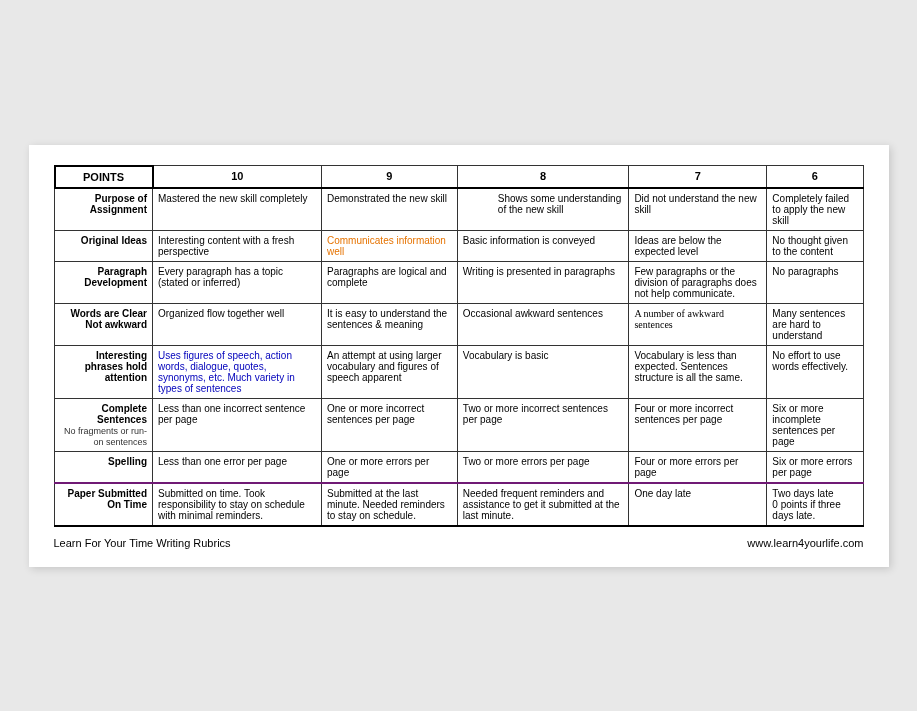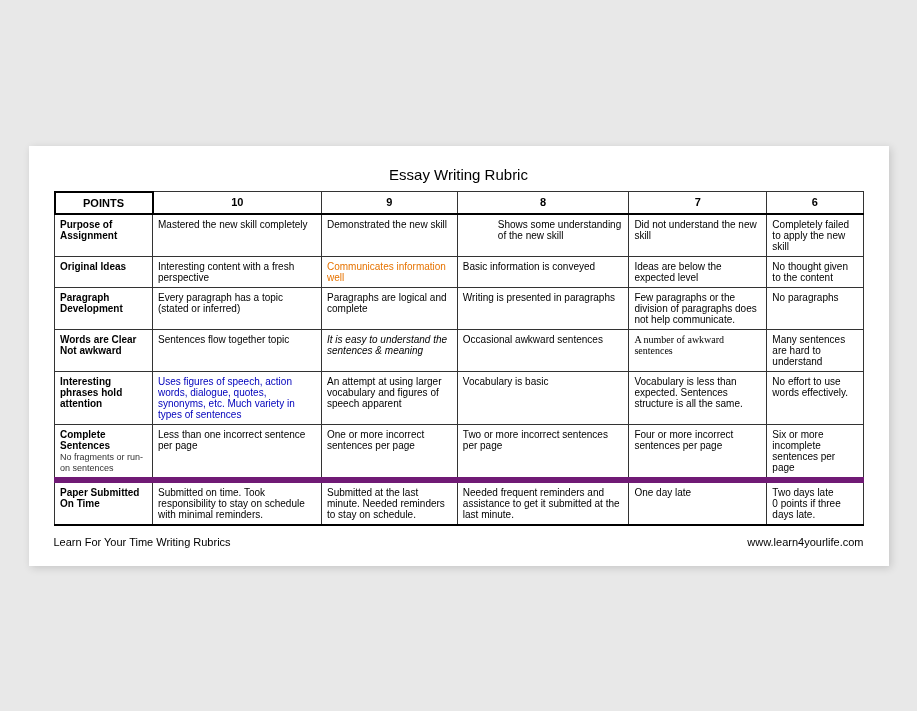--- a/index.html
+++ b/index.html
@@ -48,48 +48,48 @@
       font-weight: bold;
       font-size: 11px;
       text-align: center;
       border: 2px solid #000;
     }
     .row-header {
       font-weight: bold;
       font-size: 10px;
       width: 98px;
       min-width: 85px;
+      text-align: right;
     }
     .row-header .sub-label {
       font-weight: normal;
       font-size: 9px;
       color: #333;
     }
     .footer {
       display: flex;
       justify-content: space-between;
       margin-top: 10px;
       font-size: 11px;
       color: #000;
     }
     tbody tr:last-child td {
       border-bottom: 2px solid #000;
     }
     tbody tr:last-child .row-header {
       border-bottom: 2px solid #000;
     }
     .bold-row-top td, .bold-row-top th {
-      border-top: 6px solid #701a75;
+      border-top: 2px solid #701a75;
     }
   </style>
 </head>
 <body>
 
 <div class="page">
-  <div class="page-title">Essay Writing Rubric</div>
   <table>
     <thead>
       <tr>
         <th class="points-header">POINTS</th>
         <th>10</th>
         <th>9</th>
         <th>8</th>
         <th>7</th>
         <th>6</th>
       </tr>
@@ -114,42 +114,50 @@
         <tr>
           <td class="row-header"><strong>Paragraph Development</strong></td>
           <td class="col10" style="color: rgb(0, 0, 0);">Every paragraph has a topic (stated or inferred)</td>
           <td class="col9" style="color: rgb(0, 0, 0); margin-top: 20px;">Paragraphs are logical and complete</td>
           <td class="col8" style="color: rgb(0, 0, 0);">Writing is presented in paragraphs</td>
           <td class="col7" style="color: rgb(0, 0, 0);">Few paragraphs or the division of paragraphs does not help communicate.</td>
           <td class="col6" style="color: rgb(0, 0, 0);">No paragraphs</td>
         </tr>
         <tr>
           <td class="row-header"><strong>Words are Clear Not awkward</strong></td>
-          <td class="col10" style="color: rgb(0, 0, 0);">Sentences flow together topic</td>
-          <td class="col9" style="color: rgb(0, 0, 0); font-style: italic;">It is easy to understand the sentences &amp; meaning</td>
+          <td class="col10" style="color: rgb(0, 0, 0);">Organized flow together well</td>
+          <td class="col9" style="color: rgb(0, 0, 0);">It is easy to understand the sentences &amp; meaning</td>
           <td class="col8" style="color: rgb(0, 0, 0); border-radius: 9px;">Occasional awkward sentences</td>
           <td class="col7" style="color: rgb(0, 0, 0); font-family: Liberation Serif, serif;">A number of awkward sentences</td>
           <td class="col6" style="color: rgb(0, 0, 0); margin-left: 30px;">Many sentences are hard to understand</td>
         </tr>
         <tr>
           <td class="row-header"><strong>Interesting phrases hold attention</strong></td>
           <td class="col10" style="color: rgb(0, 0, 187);">Uses figures of speech, action words, dialogue, quotes, synonyms, etc. Much variety in types of sentences</td>
           <td class="col9" style="color: rgb(0, 0, 0); margin-left: 21px;">An attempt at using larger vocabulary and figures of speech apparent</td>
           <td class="col8" style="color: rgb(0, 0, 0);">Vocabulary is basic</td>
           <td class="col7" style="color: rgb(0, 0, 0);">Vocabulary is less than expected. Sentences structure is all the same.</td>
           <td class="col6" style="color: rgb(0, 0, 0);">No effort to use words effectively.</td>
         </tr>
         <tr>
           <td class="row-header"><strong>Complete Sentences</strong><br><span class="sub-label">No fragments or run-on sentences</span></td>
           <td class="col10" style="color: rgb(0, 0, 0);">Less than one incorrect sentence per page</td>
           <td class="col9" style="color: rgb(0, 0, 0);">One or more incorrect sentences per page</td>
           <td class="col8" style="color: rgb(0, 0, 0);">Two or more incorrect sentences per page</td>
           <td class="col7" style="color: rgb(0, 0, 0);">Four or more incorrect sentences per page</td>
           <td class="col6" style="color: rgb(0, 0, 0);">Six or more incomplete sentences per page</td>
         </tr>
+        <tr>
+          <td class="row-header"><strong>Spelling</strong></td>
+          <td class="col10" style="color: rgb(0, 0, 0);">Less than one error per page</td>
+          <td class="col9" style="color: rgb(0, 0, 0);">One or more errors per page</td>
+          <td class="col8" style="color: rgb(0, 0, 0);">Two or more errors per page</td>
+          <td class="col7" style="color: rgb(0, 0, 0);">Four or more errors per page</td>
+          <td class="col6" style="color: rgb(0, 0, 0);">Six or more errors per page</td>
+        </tr>
         <tr class="bold-row-top">
           <td class="row-header"><strong>Paper Submitted On Time</strong></td>
           <td class="col10" style="color: rgb(0, 0, 0);">Submitted on time. Took responsibility to stay on schedule with minimal reminders.</td>
           <td class="col9" style="color: rgb(0, 0, 0);">Submitted at the last minute. Needed reminders to stay on schedule.</td>
           <td class="col8" style="color: rgb(0, 0, 0);">Needed frequent reminders and assistance to get it submitted at the last minute.</td>
           <td class="col7" style="color: rgb(0, 0, 0);">One day late</td>
           <td class="col6" style="color: rgb(0, 0, 0);">Two days late<br>0 points if three days late.</td>
         </tr>
       </tbody>
   </table>

